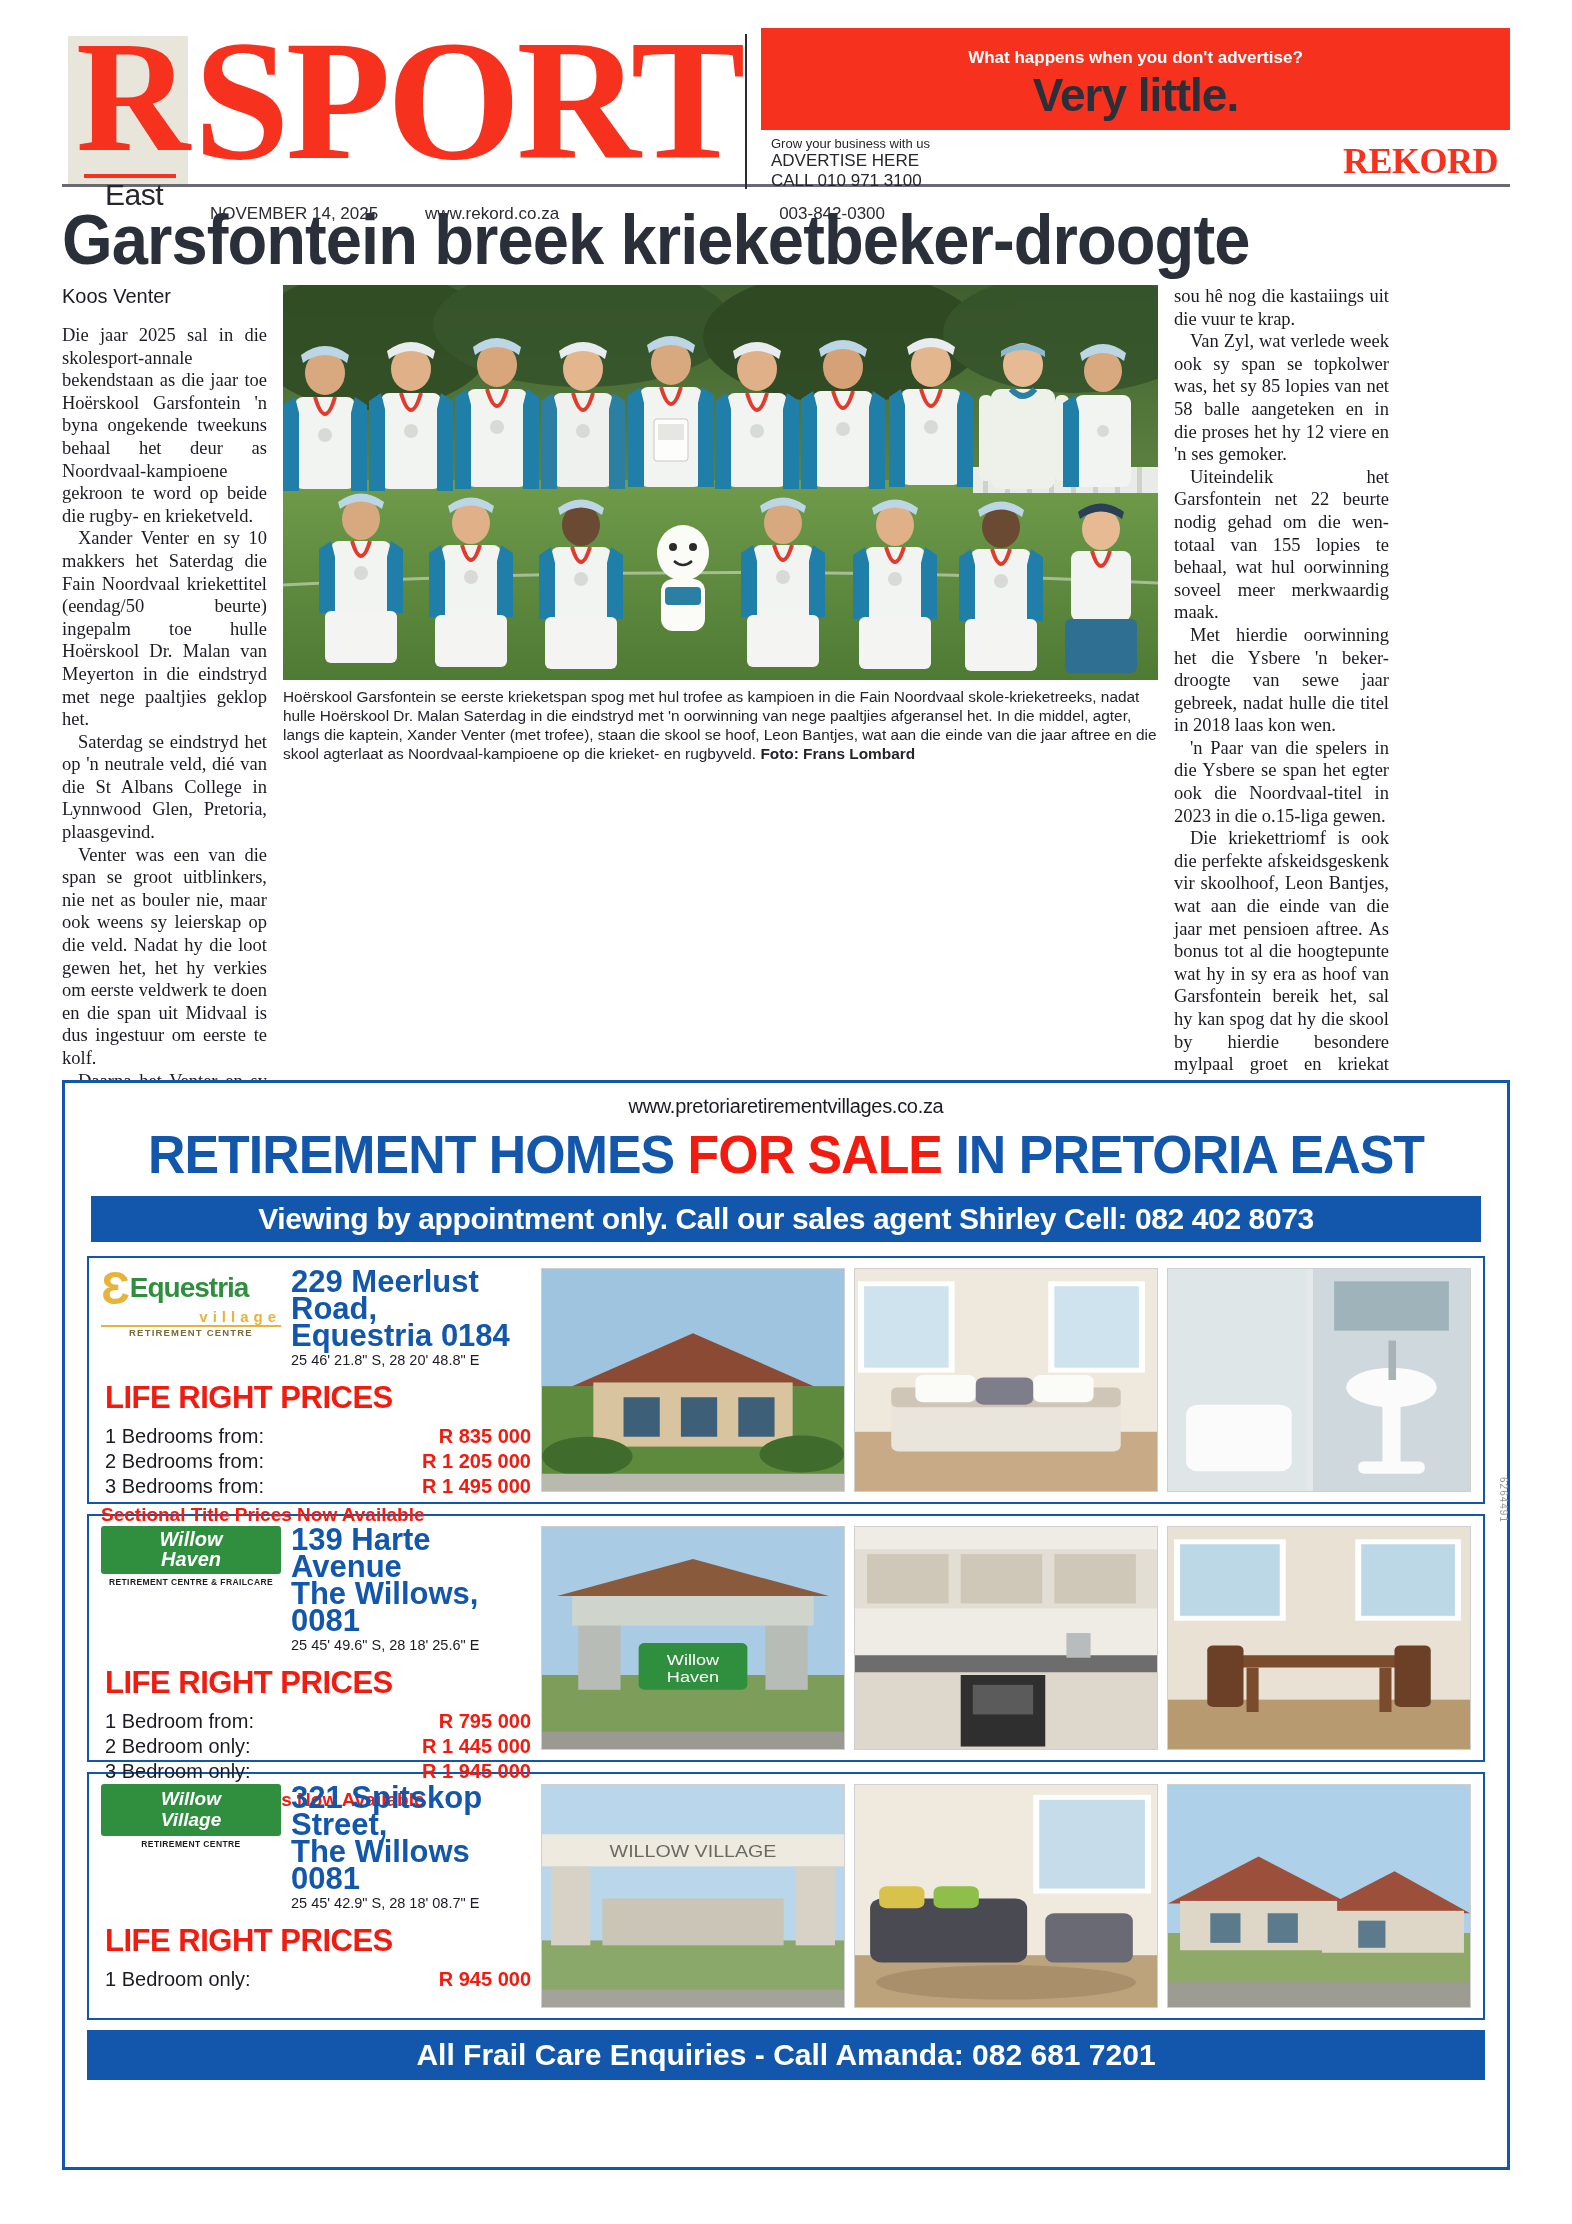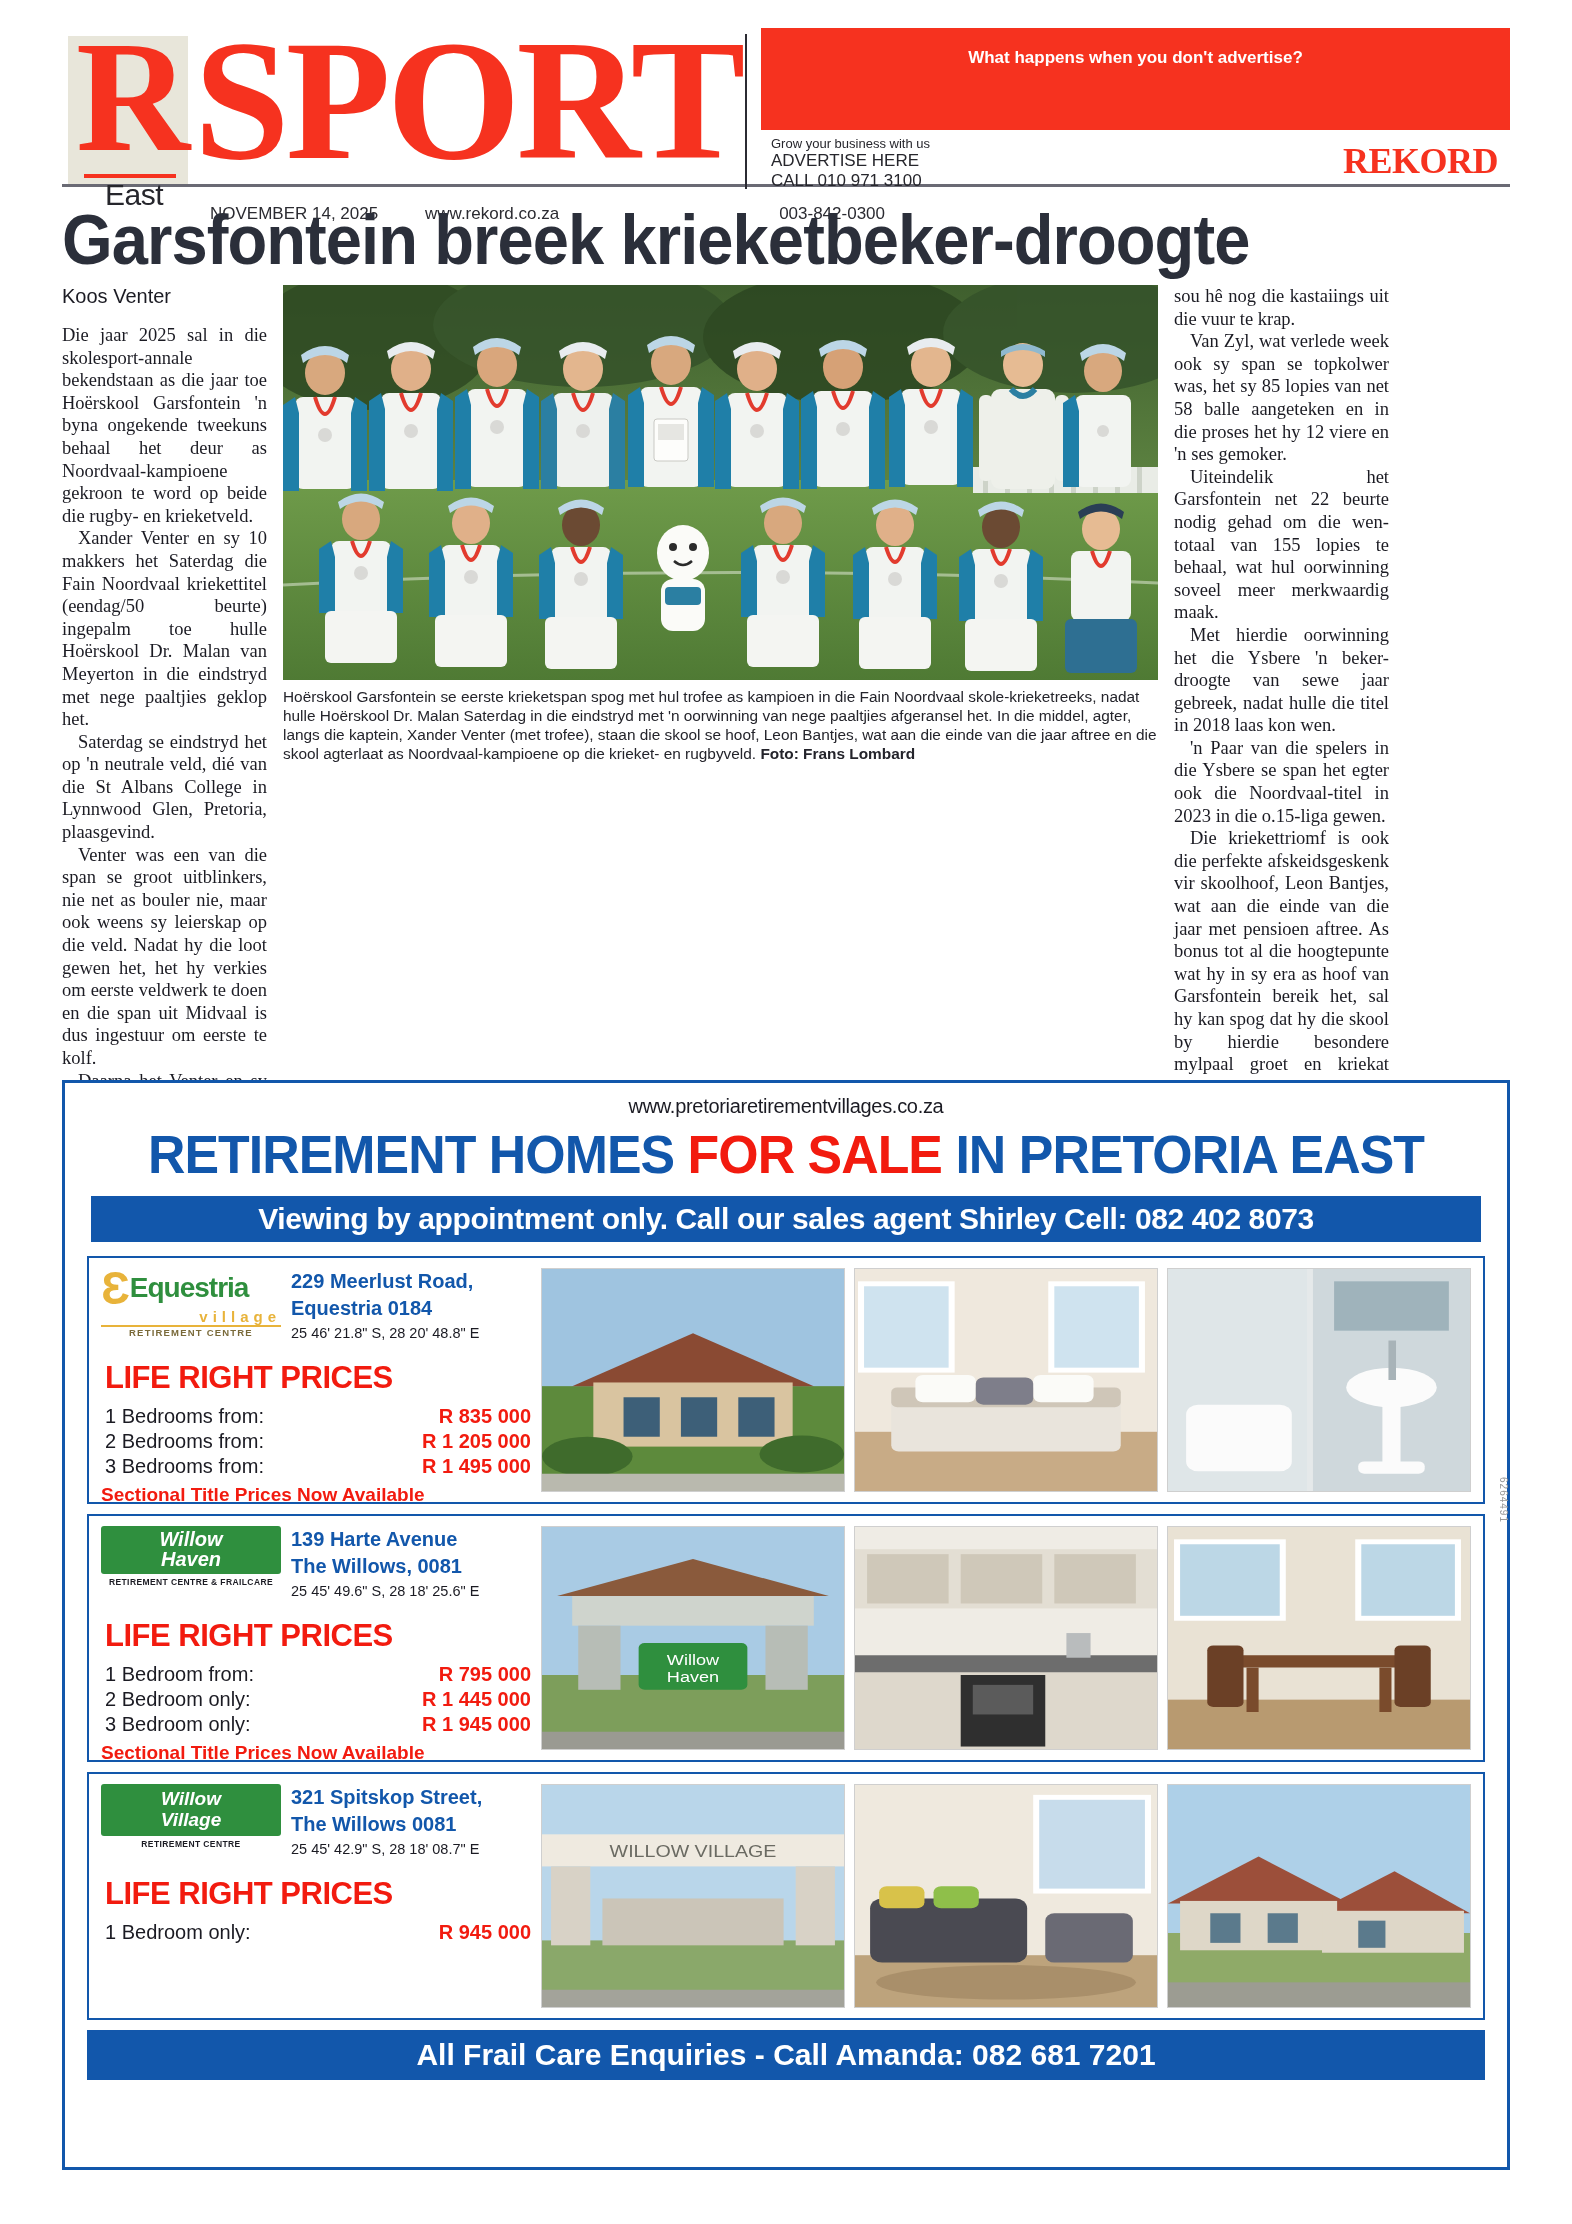--- a/index.html
+++ b/index.html
@@ -134,21 +134,21 @@
   .listing {
     border:2px solid #1257ab; margin-bottom:10px; padding:10px 12px;
     display:flex; height:248px; background:#fff;
   }
   .li-left { width:440px; flex:0 0 440px; padding-right:10px; }
   .li-logorow { display:flex; align-items:flex-start; }
   .li-logo { width:180px; flex:0 0 180px; height:80px; position:relative; }
   .li-addr { padding-left:10px; }
   .li-addr .a1, .li-addr .a2 {
     font-family:"Liberation Sans", sans-serif; font-weight:700;
-    font-size:20px; line-height:27px; color:#1257ab;
+    font-size:31px; line-height:27px; color:#1257ab;
   }
   .li-addr .gps {
     font-family:"Liberation Sans", sans-serif; font-size:14.5px;
     color:#1b1b23; margin-top:3px;
   }
   .li-lrp {
     font-family:"Liberation Sans", sans-serif; font-weight:700;
     font-size:31px; color:#f21b0f; margin:12px 0 8px 4px; letter-spacing:-0.5px;
   }
   .li-prices { margin-left:4px; }
@@ -210,20 +210,21 @@
         <span class="u">www.rekord.co.za</span>
         <span class="p">003-842-0300</span>
       </div>
     </div>
 
     <div class="mh-divider"></div>
 
     <div class="mh-right">
       <div class="ad-red">
         <div class="q">What happens when you don't advertise?</div>
+        <div class="a">Very little.</div>
       </div>
       <div class="ad-foot">
         <div class="left">
           <div class="grow">Grow your business with us</div>
           <div class="l1">ADVERTISE HERE</div>
           <div class="l2">CALL 010 971 3100</div>
         </div>
         <div class="rekord">REKORD</div>
       </div>
     </div>

